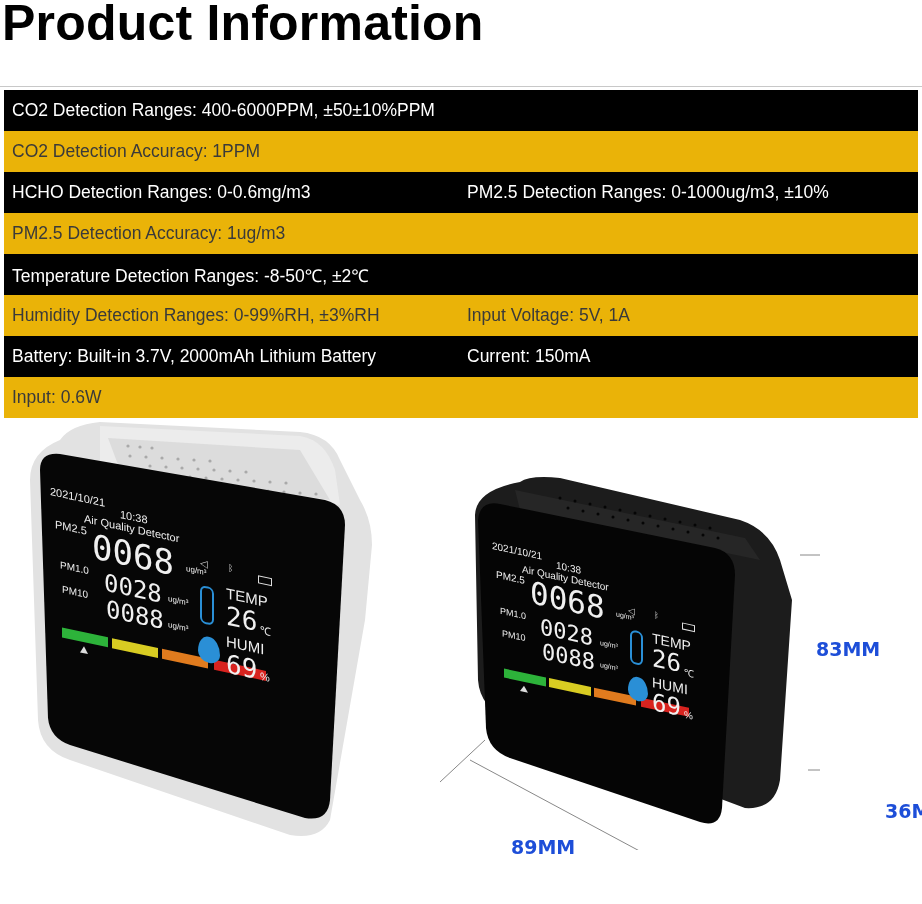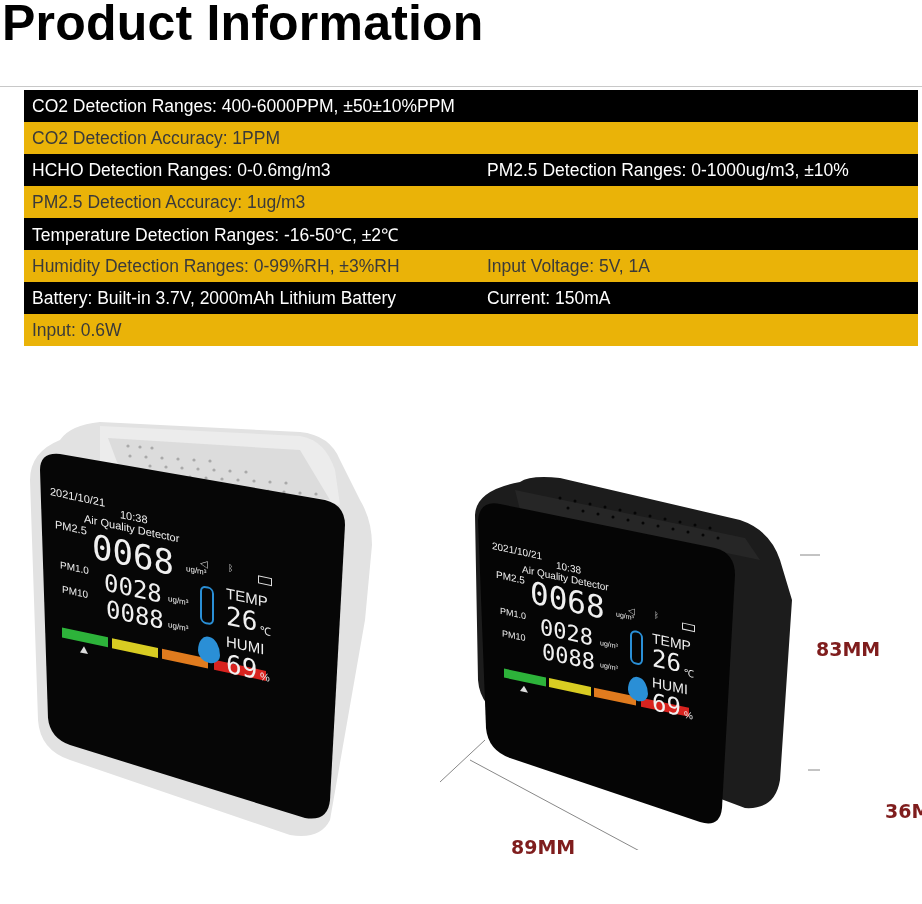--- a/index.html
+++ b/index.html
@@ -1,29 +1,29 @@
 <!DOCTYPE html>
 <html><head>
 <meta charset="utf-8">
 <style>
   html, body { margin:0; padding:0; background:#ffffff; }
   body { width:922px; height:904px; position:relative; overflow:hidden; font-family:"Liberation Sans", sans-serif; }
   .title { position:absolute; left:2px; top:-6px; font-size:50px; font-weight:bold; color:#000; letter-spacing:0.2px; }
   .rule { position:absolute; left:0; top:86px; width:922px; height:1px; background:#c8c8c8; }
   .specs { position:absolute; left:4px; top:90px; width:914px; }
-  .row { height:32px; display:flex; align-items:center; font-size:17.5px;margin-left:20px; }
+  .row { height:41px; display:flex; align-items:center; font-size:17.5px; }
   .row.dark { background:#000; color:#fff; }
   .row.light { background:#eab308; color:#3a3a3a; }
   .cell { box-sizing:border-box; white-space:nowrap; }
   .cell.l { width:455px; padding-left:8px; }
   .cell.r { padding-left:8px; }
   .cell.full { padding-left:8px; }
 
   .device { position:absolute; }
-  .dim-label { position:absolute; font-weight:bold; font-size:19px; color:#7f1d1d; font-family:"DejaVu Sans", sans-serif; }
+  .dim-label { position:absolute; font-weight:bold; font-size:19px; color:#1d4ed8; font-family:"DejaVu Sans", sans-serif; }
 </style>
 </head>
 <body>
 
 <div class="title">Product Information</div>
 <div class="rule"></div>
 
 <div class="specs">
   <div class="row dark">
     <span class="cell full">CO2 Detection Ranges: 400-6000PPM, ±50±10%PPM</span>
@@ -32,21 +32,21 @@
     <span class="cell l">CO2 Detection Accuracy: 1PPM</span>
   </div>
   <div class="row dark">
     <span class="cell l">HCHO Detection Ranges: 0-0.6mg/m3</span>
     <span class="cell r">PM2.5 Detection Ranges: 0-1000ug/m3, ±10%</span>
   </div>
   <div class="row light">
     <span class="cell l">PM2.5 Detection Accuracy: 1ug/m3</span>
   </div>
   <div class="row dark">
-    <span class="cell r">Temperature Detection Ranges: -16-50℃, ±2℃</span>
+    <span class="cell r">Temperature Detection Ranges: -8-50℃, ±2℃</span>
   </div>
   <div class="row light">
     <span class="cell l">Humidity Detection Ranges: 0-99%RH, ±3%RH</span>
     <span class="cell r">Input Voltage: 5V, 1A</span>
   </div>
   <div class="row dark">
     <span class="cell l">Battery: Built-in 3.7V, 2000mAh Lithium Battery</span>
     <span class="cell r">Current: 150mA</span>
   </div>
   <div class="row light">

